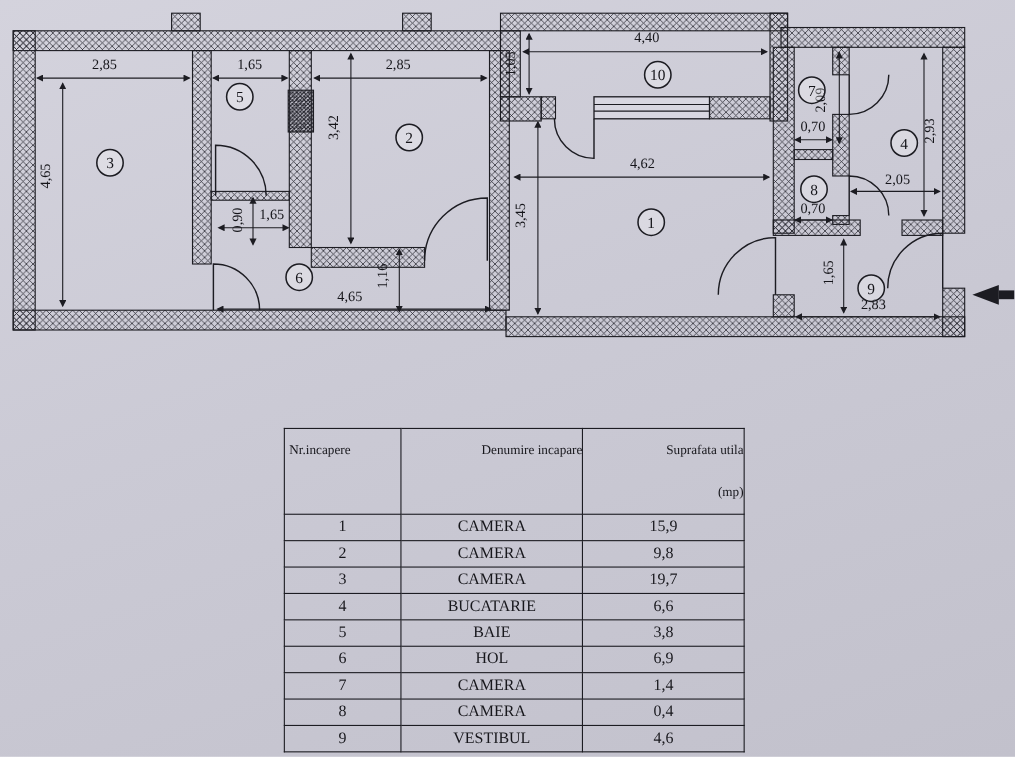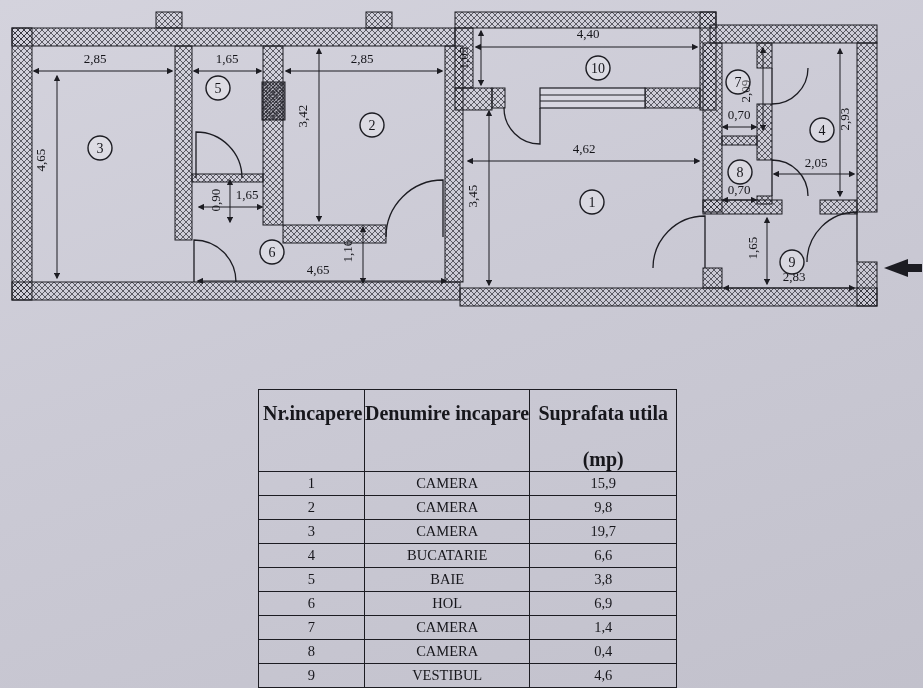--- a/index.html
+++ b/index.html
@@ -17,24 +17,24 @@
   .dim-line{stroke:#1c1c22;stroke-width:1}
   .dim-text{font-family:"Liberation Serif",serif;font-size:13px;text-anchor:middle;fill:#15151a}
   .room-circle{fill:rgba(255,255,255,0.28);stroke:#1c1c22;stroke-width:1.4}
   .room-num{font-family:"Liberation Serif",serif;font-size:14px;text-anchor:middle;fill:#15151a}
   .window{fill:#d8d7e1;stroke:#1c1c22;stroke-width:1.2}
   .winline{stroke:#1c1c22;stroke-width:1}
   .table-wrap{position:absolute;left:258px;top:389px;width:419px}
   table{border-collapse:collapse;width:100%;color:#17171c}
   th,td{border:1.5px solid #1c1c22}
   thead tr{height:78px}
-  th{font-size:20px;font-weight:bold;vertical-align:top;padding-top:12px}
+  th{font-size:12px;font-weight:normal;vertical-align:top;padding-top:12px}
   th.h-nr{text-align:left;padding-left:4px;width:106px}
-  th.h-name{text-align:left;width:166px}
-  th.h-area{text-align:center;width:147px}
+  th.h-name{text-align:right;width:166px}
+  th.h-area{text-align:right;width:147px}
   th.h-area .mp{margin-top:23px}
   tbody tr{height:24px}
   td{text-align:center;font-size:14.5px;padding:0;line-height:1}
 </style>
 </head>
 <body>
 
 <svg id="plan" width="923" height="340" viewBox="0 0 923 340">
   <defs>
     <pattern id="hatch" width="6" height="6" patternUnits="userSpaceOnUse">

